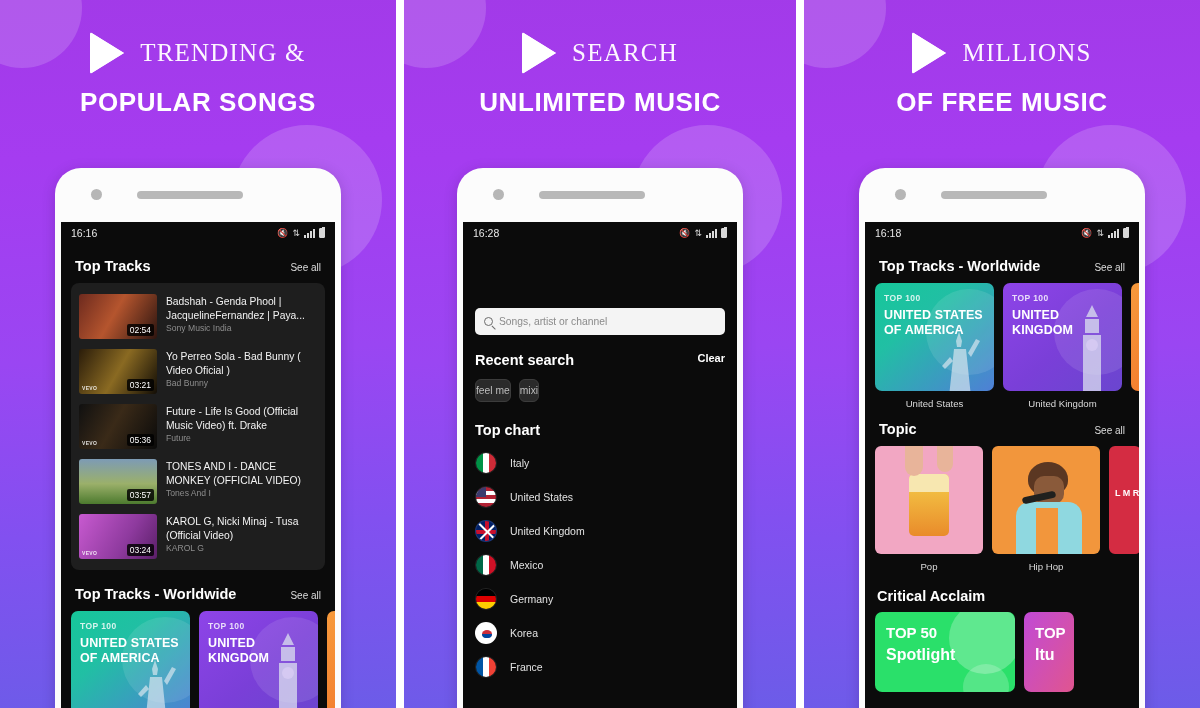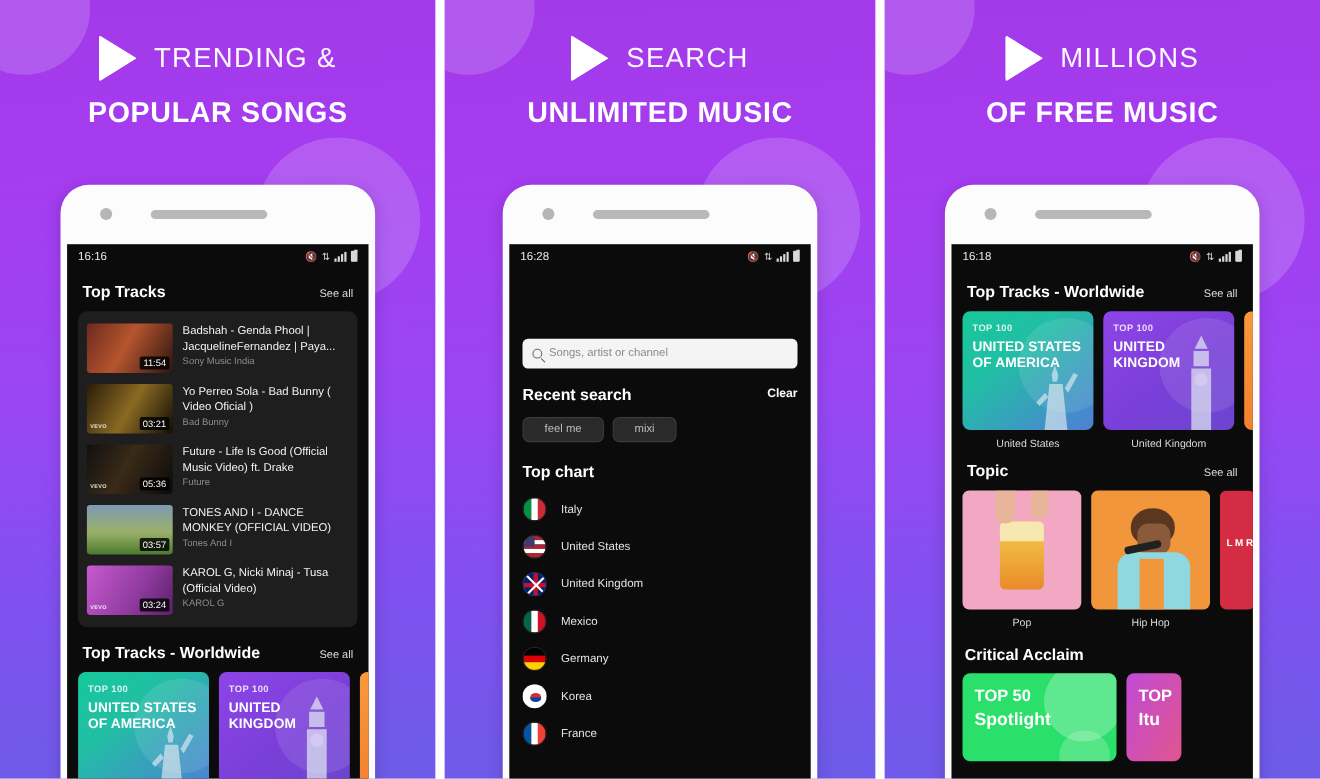--- a/index.html
+++ b/index.html
@@ -41,21 +41,21 @@
   .play-tri {
     width: 0; height: 0;
     border-left: 34px solid #ffffff;
     border-top: 21px solid transparent;
     border-bottom: 21px solid transparent;
     border-radius: 3px;
     filter: drop-shadow(0 0 0 #fff);
   }
   .line1 {
     color: #fdf7ff; font-size: 25px; letter-spacing: 1.2px;
-    font-weight: 400; white-space: nowrap;
+    font-weight: 400; white-space: nowrap; font-family: Liberation Serif, serif;
   }
   .line2 {
     color: #ffffff; font-size: 26px; font-weight: 700;
     letter-spacing: 0.6px; margin-top: 13px; white-space: nowrap;
   }
 
   
   .phone {
     position: absolute;
     left: 50%; transform: translateX(-50%);
@@ -145,21 +145,21 @@
     border-radius: 5px; display: flex; align-items: center; gap: 6px; padding: 0 9px;
   }
   .mag { width: 9px; height: 9px; border: 1.4px solid #6c6c6c; border-radius: 50%; position: relative; flex: 0 0 auto; }
   .mag:after { content:""; position:absolute; right:-4px; bottom:-3px; width:5px; height:1.4px; background:#6c6c6c; transform: rotate(45deg); }
   .sph { color: #8a8a8a; font-size: 10.3px; }
 
   .rs-head { display:flex; align-items:flex-start; justify-content:space-between; padding: 0 12px; margin-top: 17px; }
   .rs-title { color:#fff; font-size: 14.5px; font-weight: 700; }
   .rs-clear { color:#fff; font-size: 11px; font-weight: 700; }
   .chips { display:flex; gap: 8px; padding: 0 12px; margin-top: 11px; }
-  .chip { background:#2a2a2a; border:1px solid #3c3c3c; color:#bdbdbd; font-size: 10.3px; padding: 5px 19px; border-radius: 6px; }
+  .chip { background:#2a2a2a; border:1px solid #3c3c3c; color:#bdbdbd; font-size: 10.3px; padding: 5px 0; border-radius: 6px; }
 
   .tc-title { color:#fff; font-size: 14.5px; font-weight: 700; padding: 0 12px; margin-top: 20px; }
   .clist { margin-top: 8px; }
   .crow { display:flex; align-items:center; gap: 13px; padding: 6px 12px; }
   .flag { width: 22px; height: 22px; border-radius: 50%; overflow: hidden; flex: 0 0 22px; position: relative; border: 1px solid rgba(255,255,255,0.10); }
   .cn { color:#e2e2e2; font-size: 10.5px; }
   .f3 { display:flex; width:100%; height:100%; }
   .f3 span { flex: 1; }
   .f3v { display:flex; flex-direction: column; width:100%; height:100%; }
   .f3v span { flex: 1; }
@@ -218,21 +218,21 @@
         </div>
 
         <div class="sec-head">
           <div class="sec-title">Top Tracks</div>
           <div class="sec-all">See all</div>
         </div>
 
         <div class="track-card">
           <div class="track">
             <div class="thumb" style="background:linear-gradient(120deg,#6d2a1e,#b5552e 45%,#2d1510);">
-              <div class="dur">11:54</div>
+              <div class="dur">02:54</div>
             </div>
             <div class="tmeta">
               <div class="ttitle">Badshah - Genda Phool | JacquelineFernandez | Paya...</div>
               <div class="tchan">Sony Music India</div>
             </div>
           </div>
           <div class="track">
             <div class="thumb" style="background:linear-gradient(120deg,#2a1c0a,#8a6a22 50%,#120d06);">
               <div class="vevo">VEVO</div>
               <div class="dur">03:21</div>

